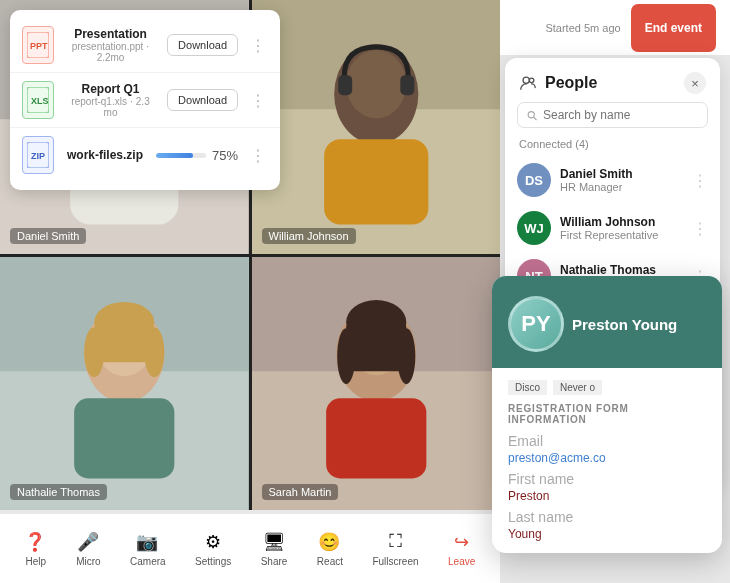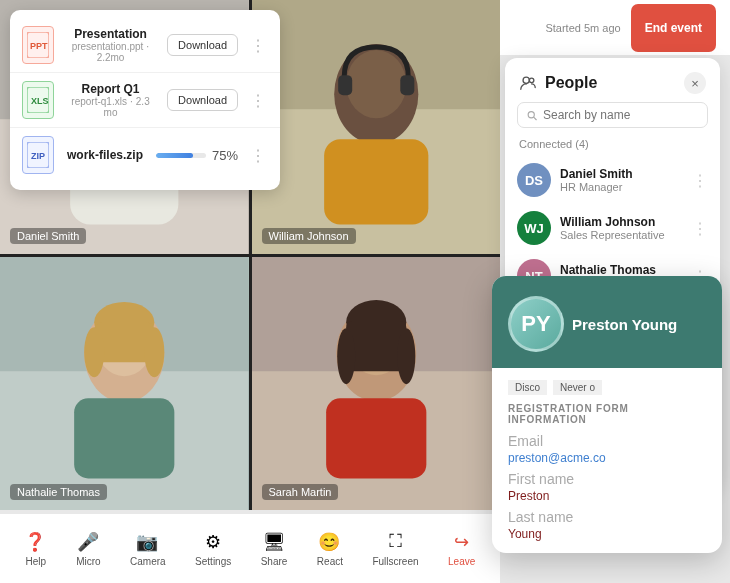--- a/index.html
+++ b/index.html
@@ -633,21 +633,21 @@
         <div class="person-name">Daniel Smith</div>
         <div class="person-role">HR Manager</div>
       </div>
       <span class="person-more">⋮</span>
     </div>
 
     <div class="person-row">
       <div class="person-avatar" style="background:#15803d">WJ</div>
       <div class="person-details">
         <div class="person-name">William Johnson</div>
-        <div class="person-role">Sales Representative</div>
+        <div class="person-role">First Representative</div>
       </div>
       <span class="person-more">⋮</span>
     </div>
 
     <div class="person-row">
       <div class="person-avatar" style="background:#c07090">NT</div>
       <div class="person-details">
         <div class="person-name">Nathalie Thomas</div>
         <div class="person-role">Product Manager</div>
       </div>

